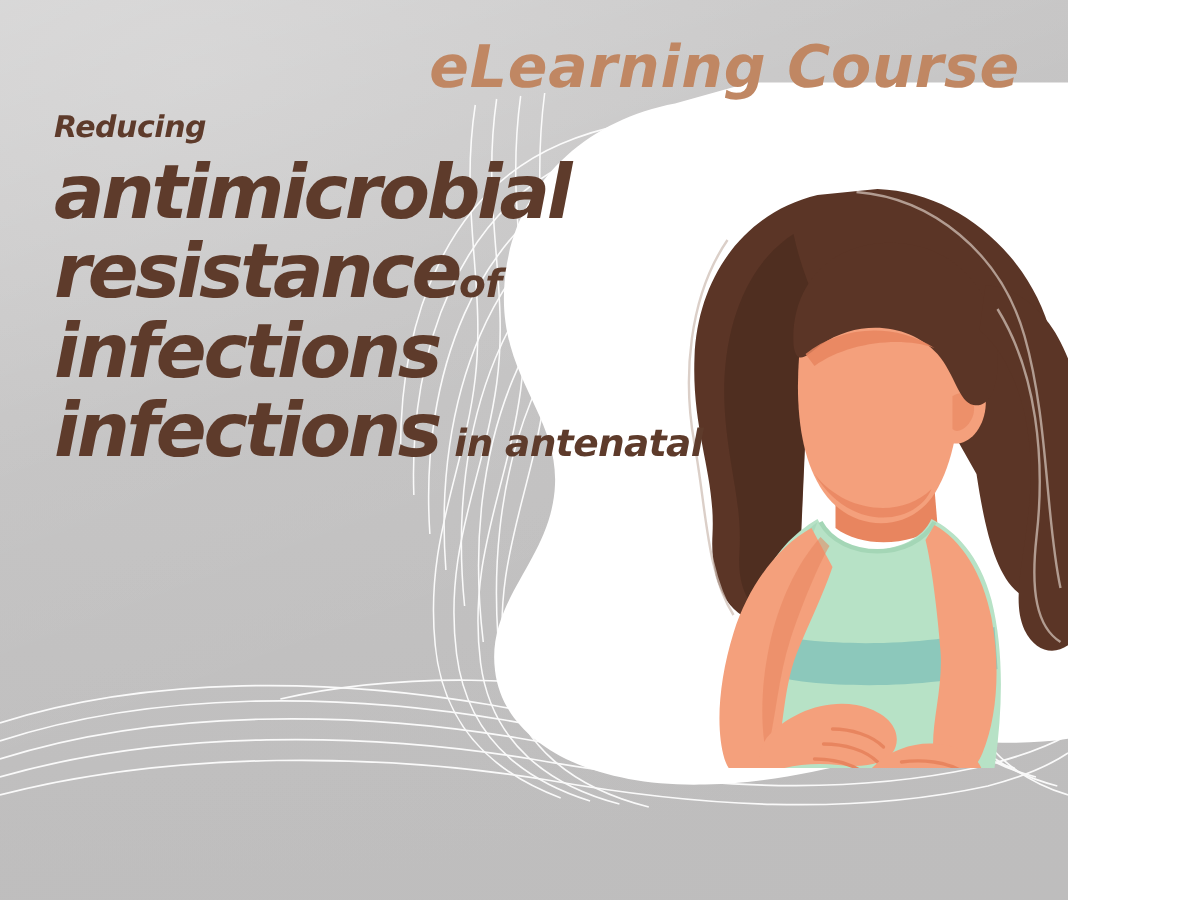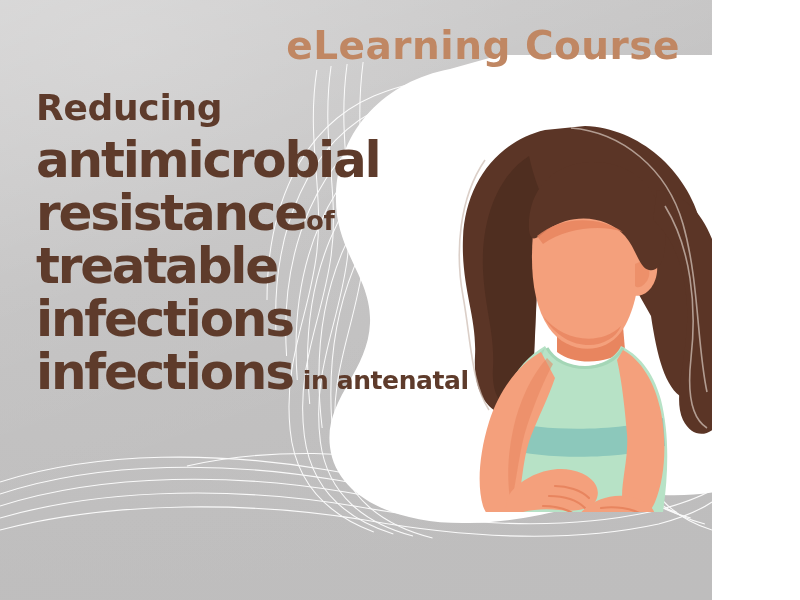--- a/index.html
+++ b/index.html
@@ -8,20 +8,21 @@
     padding: 0;
     background: #ffffff;
   }
   #stage {
     position: relative;
     width: 712px;
     height: 600px;
     overflow: hidden;
     font-family: "DejaVu Sans", sans-serif;
     background: #c9c8c8;
+    font-style: italic;
   }
 
   
   .bg-base {
     position: absolute;
     inset: 0;
     background:
       radial-gradient(120% 90% at 18% 8%, #cbcaca 0%, #c3c2c2 45%, #bfbebe 100%);
   }
   .bg-sheen {
@@ -77,24 +78,23 @@
     left: 36px;
     top: 74px;
     width: 480px;
     color: #5e3b2b;
     font-family: "DejaVu Sans", sans-serif;
     font-weight: 700;
     line-height: 1.0;
   }
   .h-small {
     display: block;
-    font-size: 36px;
+    font-size: 20px;
     letter-spacing: -0.3px;
     margin-bottom: 8px;
-    margin-top: 16px;
   }
   .h-big {
     display: block;
     font-size: 50px;
     letter-spacing: -2.2px;
     line-height: 1.06;
   }
   .h-mid {
     font-size: 26px;
     letter-spacing: -0.4px;
@@ -309,21 +309,20 @@
 
   <div class="kicker">eLearning Course</div>
 
   <div class="headline">
     <span class="h-small">Reducing</span>
 
     <span class="h-big nowrap">antimicrobial</span>
 
     <span class="h-big nowrap"><span class="inline-b">resistance</span><span class="h-mid">of</span></span>
 
-    <span class="h-big nowrap">treatable</span>
 
 
     <span class="h-big nowrap">infections</span>
 
     <span class="h-big nowrap"><span class="inline-b">infections</span><span class="h-tail" style="display:inline; margin-left:10px;">in antenatal</span></span>
 
   </div>
 
 </div>
 

